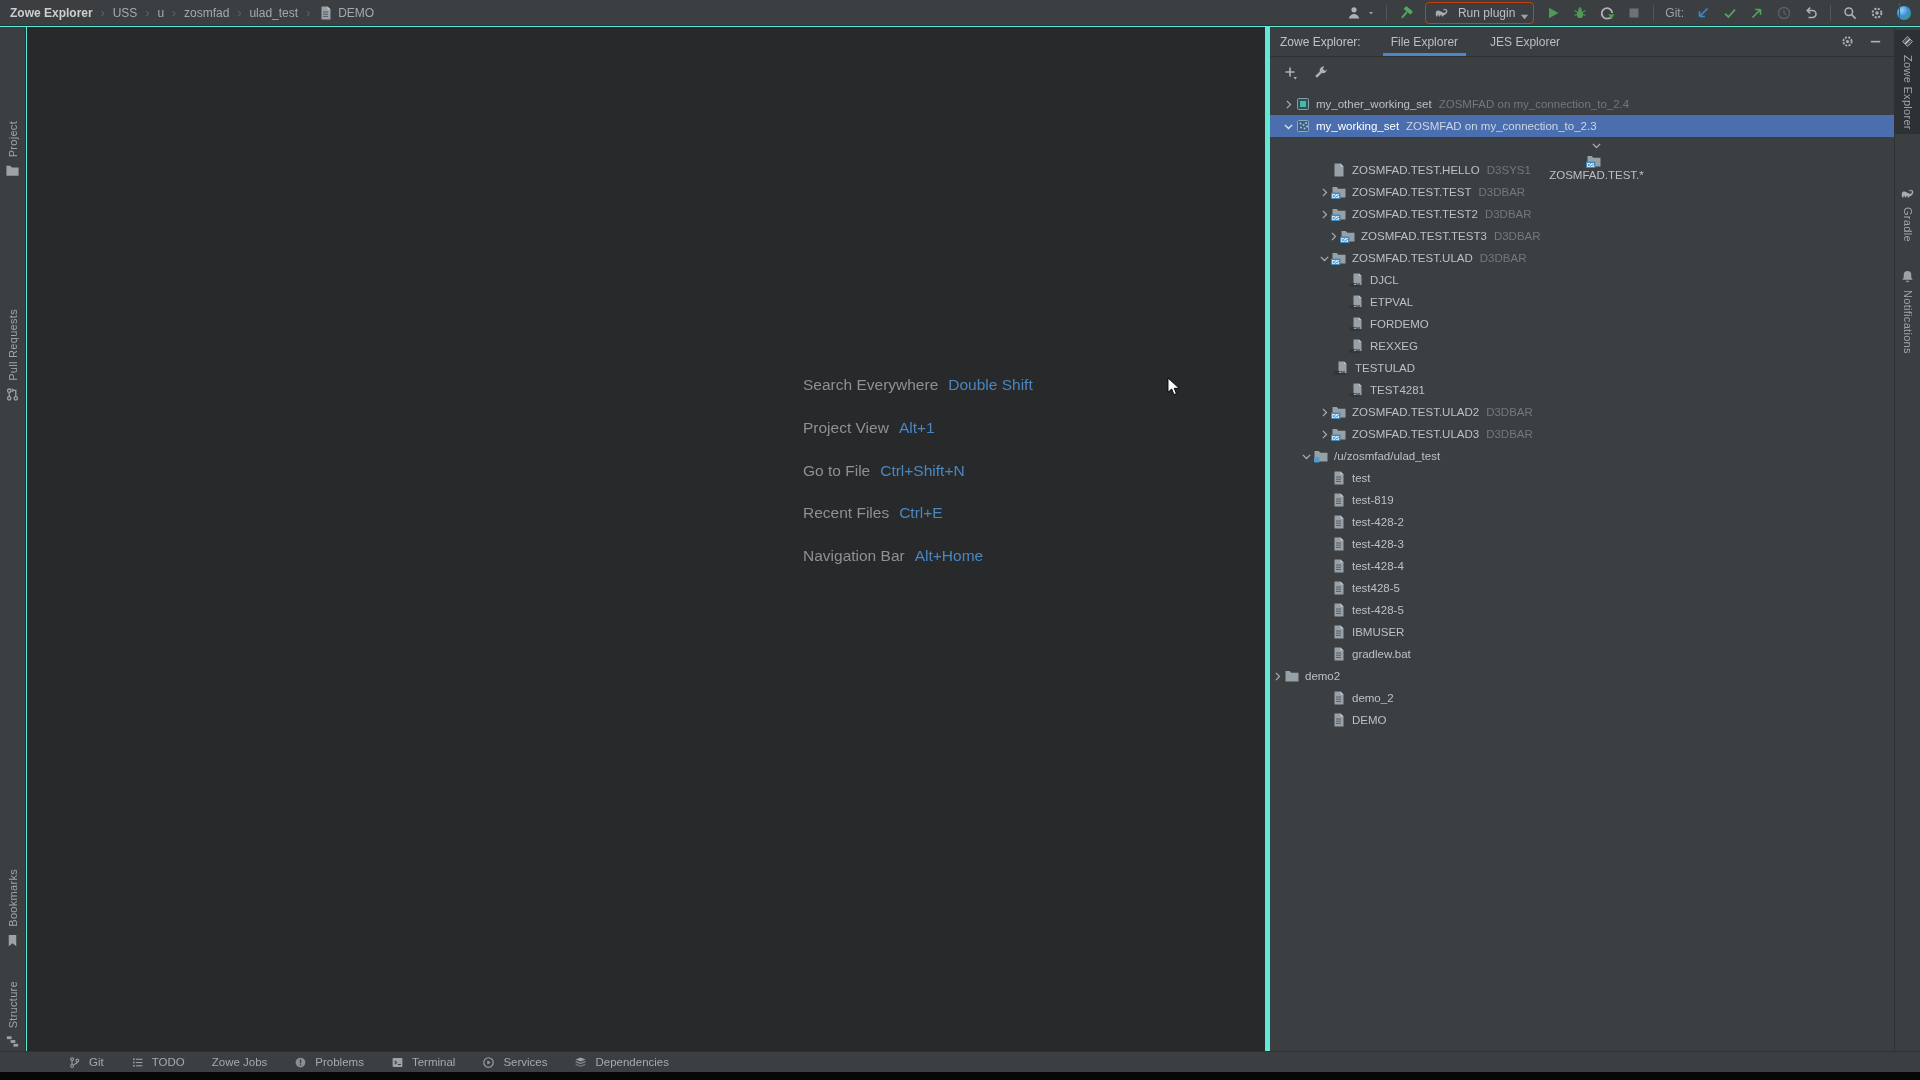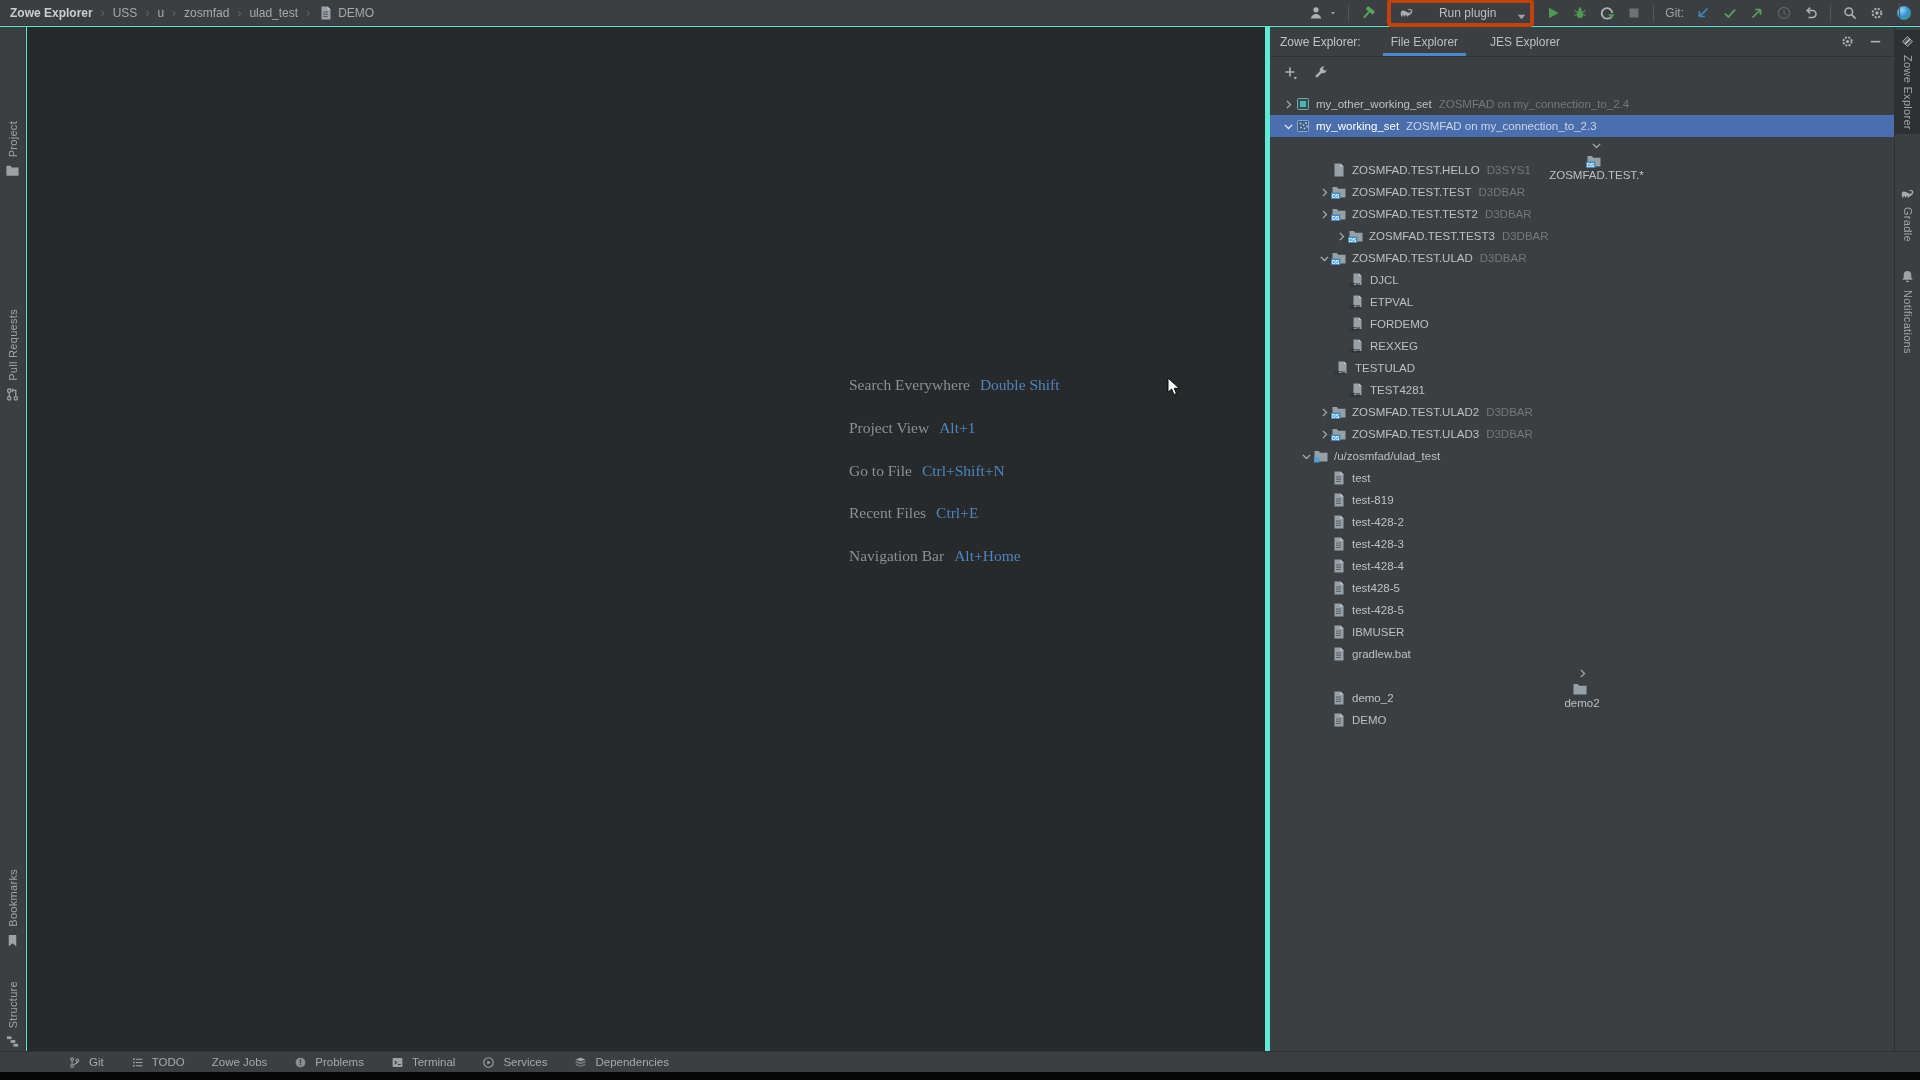--- a/index.html
+++ b/index.html
@@ -11,34 +11,34 @@
   .breadcrumb .crumb.bold{font-weight:bold;color:#ccced0;}
   .breadcrumb .sep{color:#5f6468;font-size:12px;}
   .topbar-right{display:flex;align-items:center;gap:11px;padding-right:8px;height:26px;}
   .tb-ic{width:16px;height:16px;display:flex;align-items:center;}
   .tb-ic svg{width:16px;height:16px;display:block;}
   .tb-group{display:flex;align-items:center;gap:11px;}
   .tb-sep{width:1px;height:16px;background:#53575a;}
   .tb-label{font-size:12px;color:#9ea2a5;}
   .caret{width:8px;height:8px;margin-left:-6px;}
   .caret svg{width:8px;height:8px;display:block;}
-  .run-pill{display:flex;align-items:center;gap:24px;height:20px;border:4px solid #c2410c;border-radius:4px;padding:0 8px;color:#bcbfc1;font-size:12px;}
+  .run-pill{display:flex;align-items:center;gap:8px;height:20px;border:1px solid #c2410c;border-radius:4px;padding:0 8px;color:#bcbfc1;font-size:12px;}
   .run-pill svg{width:15px;height:15px;}
   
   .lstripe{position:absolute;top:27px;left:0;width:26px;height:1024px;background:#3c3f41;border-right:1px solid #2f3234;box-sizing:border-box;}
   .rstripe{position:absolute;top:27px;right:0;width:26px;height:1024px;background:#3c3f41;border-left:1px solid #2f3234;box-sizing:border-box;}
   .sgroup{position:absolute;left:0;width:25px;display:flex;flex-direction:column;align-items:center;gap:6px;padding:4px 0;cursor:default;}
   .sgroup.active{background:#2e3133;}
   .sgroup .slabel{font-size:11px;color:#a0a5a9;letter-spacing:.3px;white-space:nowrap;}
   .vtext-up{writing-mode:vertical-rl;transform:rotate(180deg);}
   .vtext-down{writing-mode:vertical-rl;}
   .sgroup svg{width:15px;height:15px;display:block;}
   
   .editor{position:absolute;top:27px;left:27px;width:1238px;height:1024px;background:#27292a;}
-  .shortcuts{position:absolute;left:822px;top:337px;font-size:15.5px;line-height:42.8px;white-space:nowrap;font-family:Liberation Serif, serif;}
+  .shortcuts{position:absolute;left:776px;top:337px;font-size:15.5px;line-height:42.8px;white-space:nowrap;}
   .shortcuts .sc-label{color:#8b9197;}
   .shortcuts .sc-key{color:#4c86c2;margin-left:10px;}
   .drop-hint{position:absolute;left:822px;top:551px;font-size:15.5px;line-height:42.8px;color:#8b9197;white-space:nowrap;}
   
   .panel{position:absolute;top:27px;left:1265px;width:629px;height:1024px;background:#3c3f41;border-left:5px solid #5eead4;box-sizing:border-box;}
   .panel-header{position:relative;height:29px;border-bottom:1px solid #2f3234;display:flex;align-items:stretch;background:#3c3f41;}
   .pw-title{font-size:12px;color:#c0c3c6;margin-left:10px;margin-right:26px;display:flex;align-items:center;}
   .tabs{display:flex;gap:24px;}
   .tab{font-size:12px;color:#bcbfc1;display:flex;align-items:center;padding:0 4px;position:relative;cursor:default;}
   .tab.active::after{content:"";position:absolute;left:-4px;right:-4px;bottom:0;height:3px;background:#4a88c7;}
@@ -410,21 +410,21 @@
           <span class="ticon">
             <svg viewBox="0 0 16 16">
               <path d="M1.5 3h4.3l1.5 1.8h7.2v8.7H1.5z" fill="#95a0a7"></path>
               <rect x="0" y="8.5" width="9.5" height="6.5" rx="1" fill="#3f8cc5"></rect>
               <text x="4.7" y="13.8" text-anchor="middle" font-size="5.4" font-weight="bold" fill="#fff" font-family="Liberation Sans" ,sans-serif="">DS</text>
             </svg>
           </span>
           <span class="tlabel">ZOSMFAD.TEST.TEST2</span>
           <span class="tsuffix">D3DBAR</span>
         </div>
-        <div class="row" style="padding-left: 24px; margin-left: 40px;">
+        <div class="row" style="padding-left: 56px;">
           <span class="chev">
             <svg viewBox="0 0 16 16">
               <path d="M6 3.5l4.5 4.5L6 12.5" fill="none" stroke="currentColor" stroke-width="1.5"></path>
             </svg>
           </span>
           <span class="ticon">
             <svg viewBox="0 0 16 16">
               <path d="M1.5 3h4.3l1.5 1.8h7.2v8.7H1.5z" fill="#95a0a7"></path>
               <rect x="0" y="8.5" width="9.5" height="6.5" rx="1" fill="#3f8cc5"></rect>
               <text x="4.7" y="13.8" text-anchor="middle" font-size="5.4" font-weight="bold" fill="#fff" font-family="Liberation Sans" ,sans-serif="">DS</text>
@@ -671,21 +671,21 @@
             <svg viewBox="0 0 16 16">
               <path d="M3.5 1.5h6l3 3v10h-9z" fill="#99a1a8"></path>
               <path d="M9.5 1.5v3h3z" fill="#c4cacf"></path>
               <g stroke="#565c61" stroke-width="1">
                 <path d="M5 7h5M5 9.2h5M5 11.4h5"></path>
               </g>
             </svg>
           </span>
           <span class="tlabel">gradlew.bat</span>
         </div>
-        <div class="row" style=" flex-direction: column;">
+        <div class="row" style="">
           <span class="chev">
             <svg viewBox="0 0 16 16">
               <path d="M6 3.5l4.5 4.5L6 12.5" fill="none" stroke="currentColor" stroke-width="1.5"></path>
             </svg>
           </span>
           <span class="ticon">
             <svg viewBox="0 0 16 16">
               <path d="M1.5 3h4.3l1.5 1.8h7.2v8.7H1.5z" fill="#95a0a7"></path>
             </svg>
           </span>

